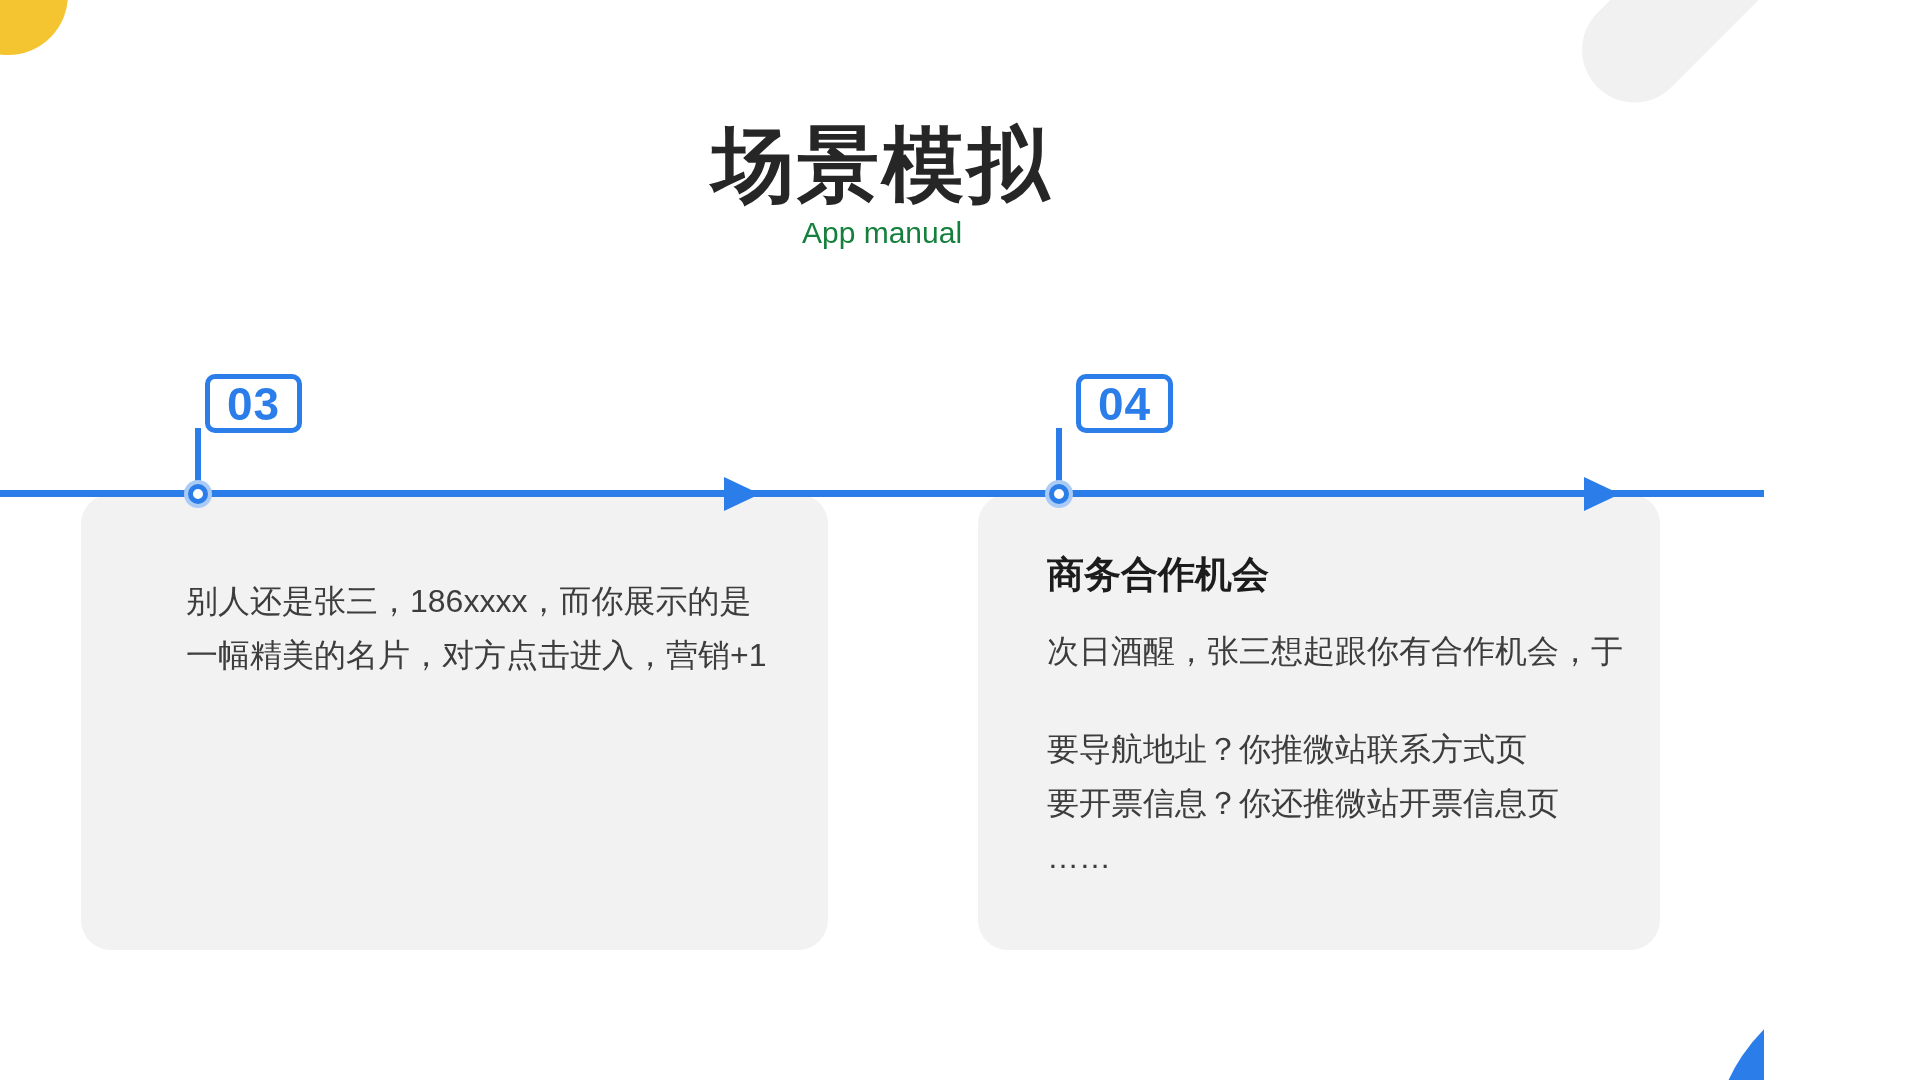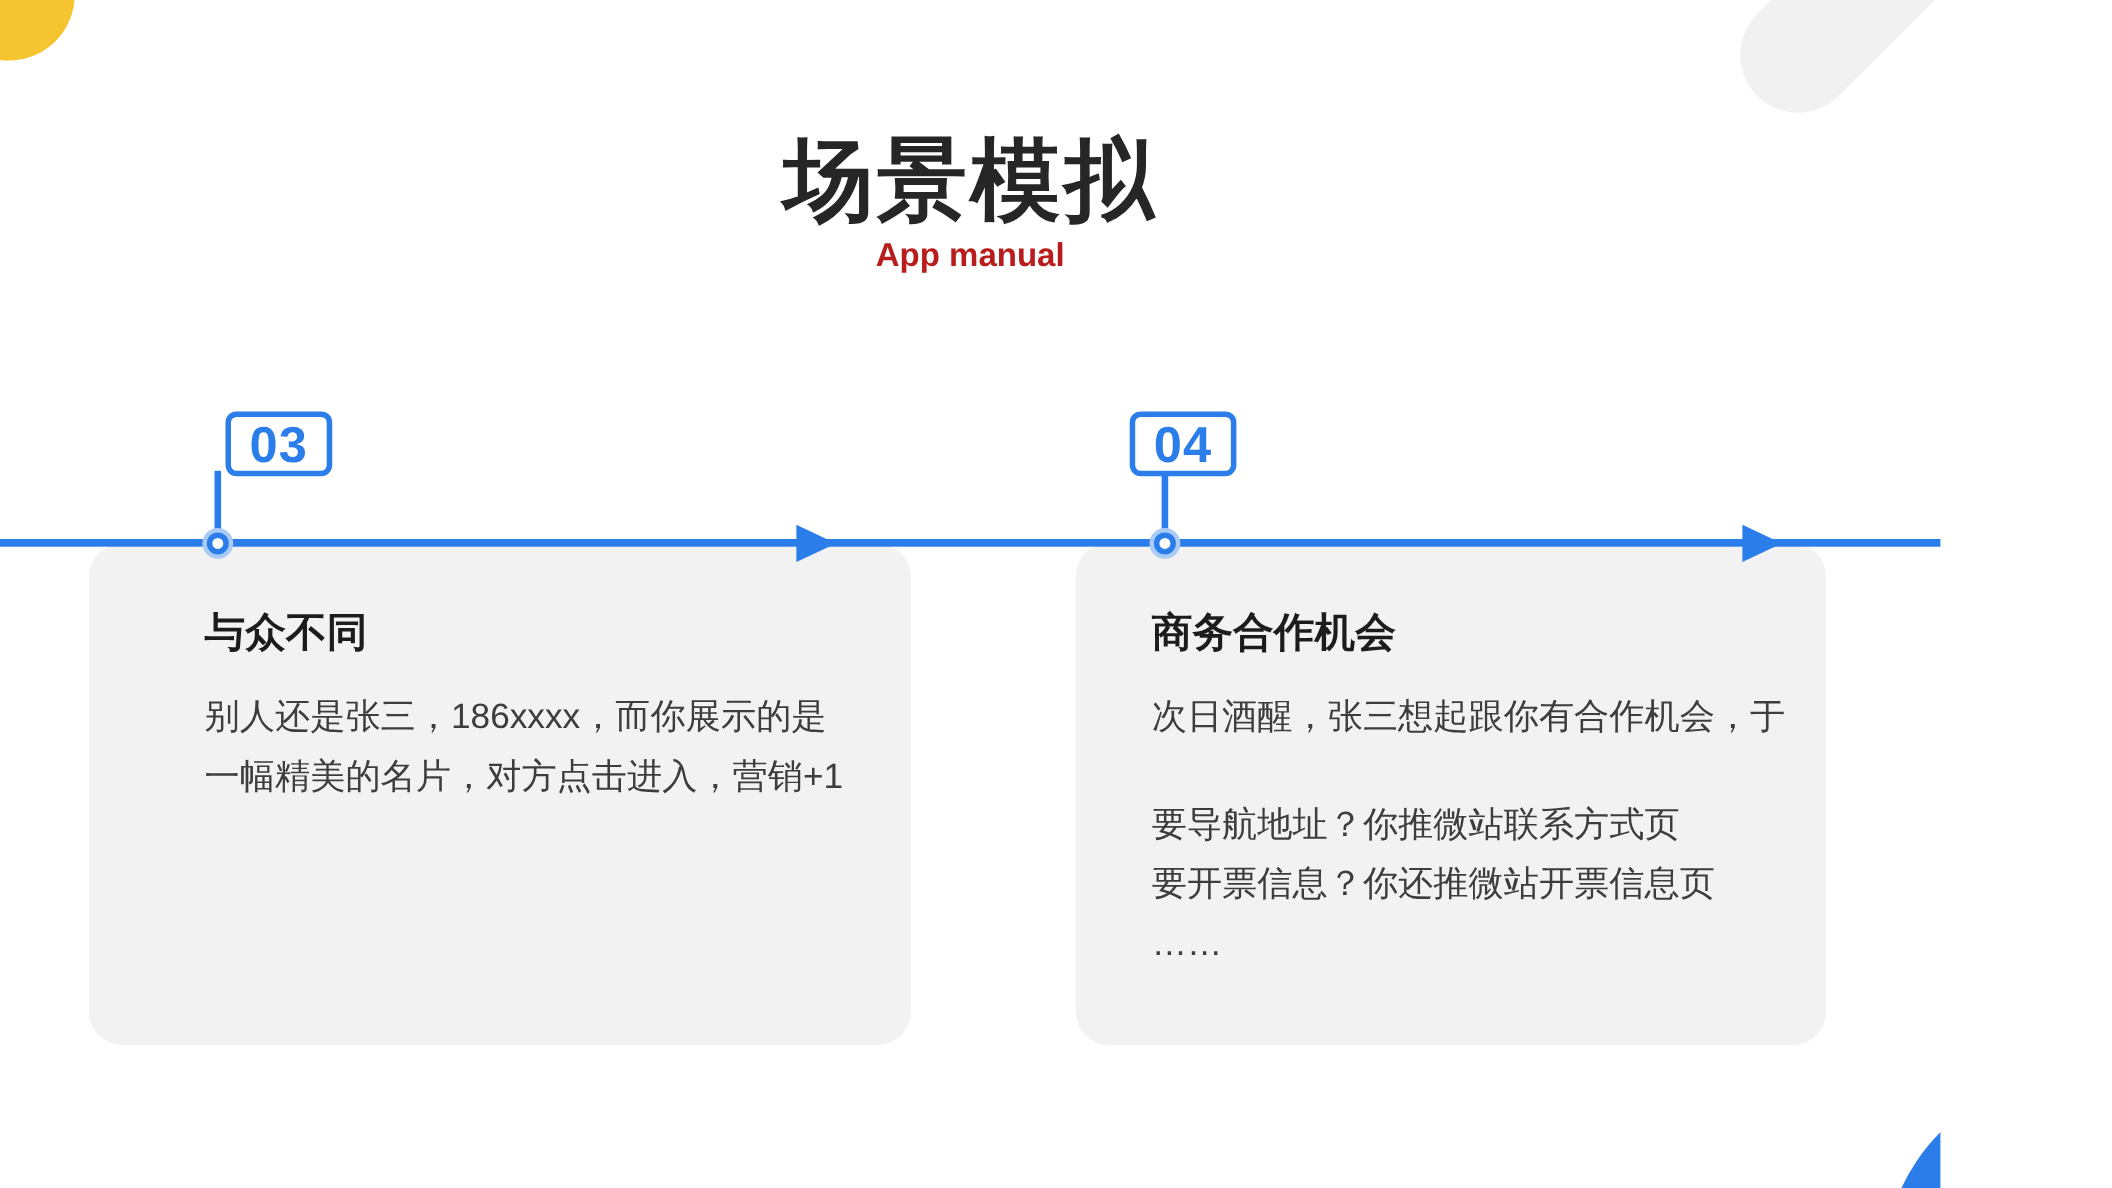--- a/index.html
+++ b/index.html
@@ -12,21 +12,21 @@
   }
 
   
   .decor-yellow { position:absolute; left:-52px; top:-65px; width:120px; height:120px; border-radius:50%; background:var(--yellow); }
   .decor-capsule { position:absolute; left:1651px; top:-169px; width:105px; height:300px; border-radius:60px; background:var(--decor-gray); transform:rotate(45deg); }
   .decor-blue { position:absolute; left:1712px; top:977px; width:356px; height:356px; border-radius:50%; background:var(--accent); }
 
   
   .header { position:absolute; left:0; top:117px; width:100%; text-align:center; }
   .header h1 { font-size:82px; line-height:96px; font-weight:900; color:#262626; letter-spacing:3px; }
-  .header p { margin-top:2px; font-size:30px; line-height:36px; color:#b91c1c; font-weight:700; }
+  .header p { margin-top:2px; font-size:30px; line-height:36px; color:#15803d; font-weight:400; }
 
   
   .card { position:absolute; top:494px; height:456px; background:var(--card-gray); border-radius:30px; z-index:1; }
   .card-1 { left:81px; width:747px; padding:56px 40px 0 105px; }
   .card-2 { left:978px; width:682px; padding:56px 30px 0 69px; }
   .card h2 { font-size:37px; font-weight:bold; color:#1c1c1c; }
   .card .body { margin-top:24px; font-size:32px; color:#3d3d3d; }
   .card .line { line-height:54px; white-space:nowrap; }
   .para-gap { height:44px; }
 
@@ -36,38 +36,37 @@
   .arrow-1 { left:724px; }
   .arrow-2 { left:1584px; }
   .node { position:absolute; top:484px; width:20px; height:20px; border-radius:50%; background:#fff; border:5px solid var(--accent); box-shadow:0 0 0 4px var(--accent-light); z-index:5; }
   .node-1 { left:188px; }
   .node-2 { left:1049px; }
   .flag-pole { position:absolute; top:428px; width:6px; height:66px; background:var(--accent); z-index:2; }
   .pole-1 { left:195px; }
   .pole-2 { left:1056px; }
   .flag-box { position:absolute; top:374px; width:97px; height:59px; background:#fff; border:5px solid var(--accent); border-radius:10px; display:flex; align-items:center; justify-content:center; font-size:46px; font-weight:bold; color:var(--accent); letter-spacing:1px; z-index:4; }
   .box-1 { left:205px; }
-  .box-2 { left:1027px; }
+  .box-2 { left:1076px; }
 </style>
 </head>
 <body>
 
 <div class="slide" style="--accent: #2B7DE9; --accent-light: #A9CBF5; --yellow: #F5C531; --decor-gray: #F1F1F1; --card-gray: #F2F2F2;">
 
   <div class="decor-yellow"></div>
   <div class="decor-capsule"></div>
   <div class="decor-blue"></div>
 
   <div class="header">
     <h1>场景模拟</h1>
     <p>App manual</p>
   </div>
 
   <div class="card card-1">
-    <h2>与众不同</h2>
     <div class="body">
       <div class="line">别人还是张三，186xxxx，而你展示的是</div>
       <div class="line">一幅精美的名片，对方点击进入，营销+1</div>
     </div>
   </div>
 
   <div class="card card-2">
     <h2>商务合作机会</h2>
     <div class="body">
       <div class="line">次日酒醒，张三想起跟你有合作机会，于</div>

